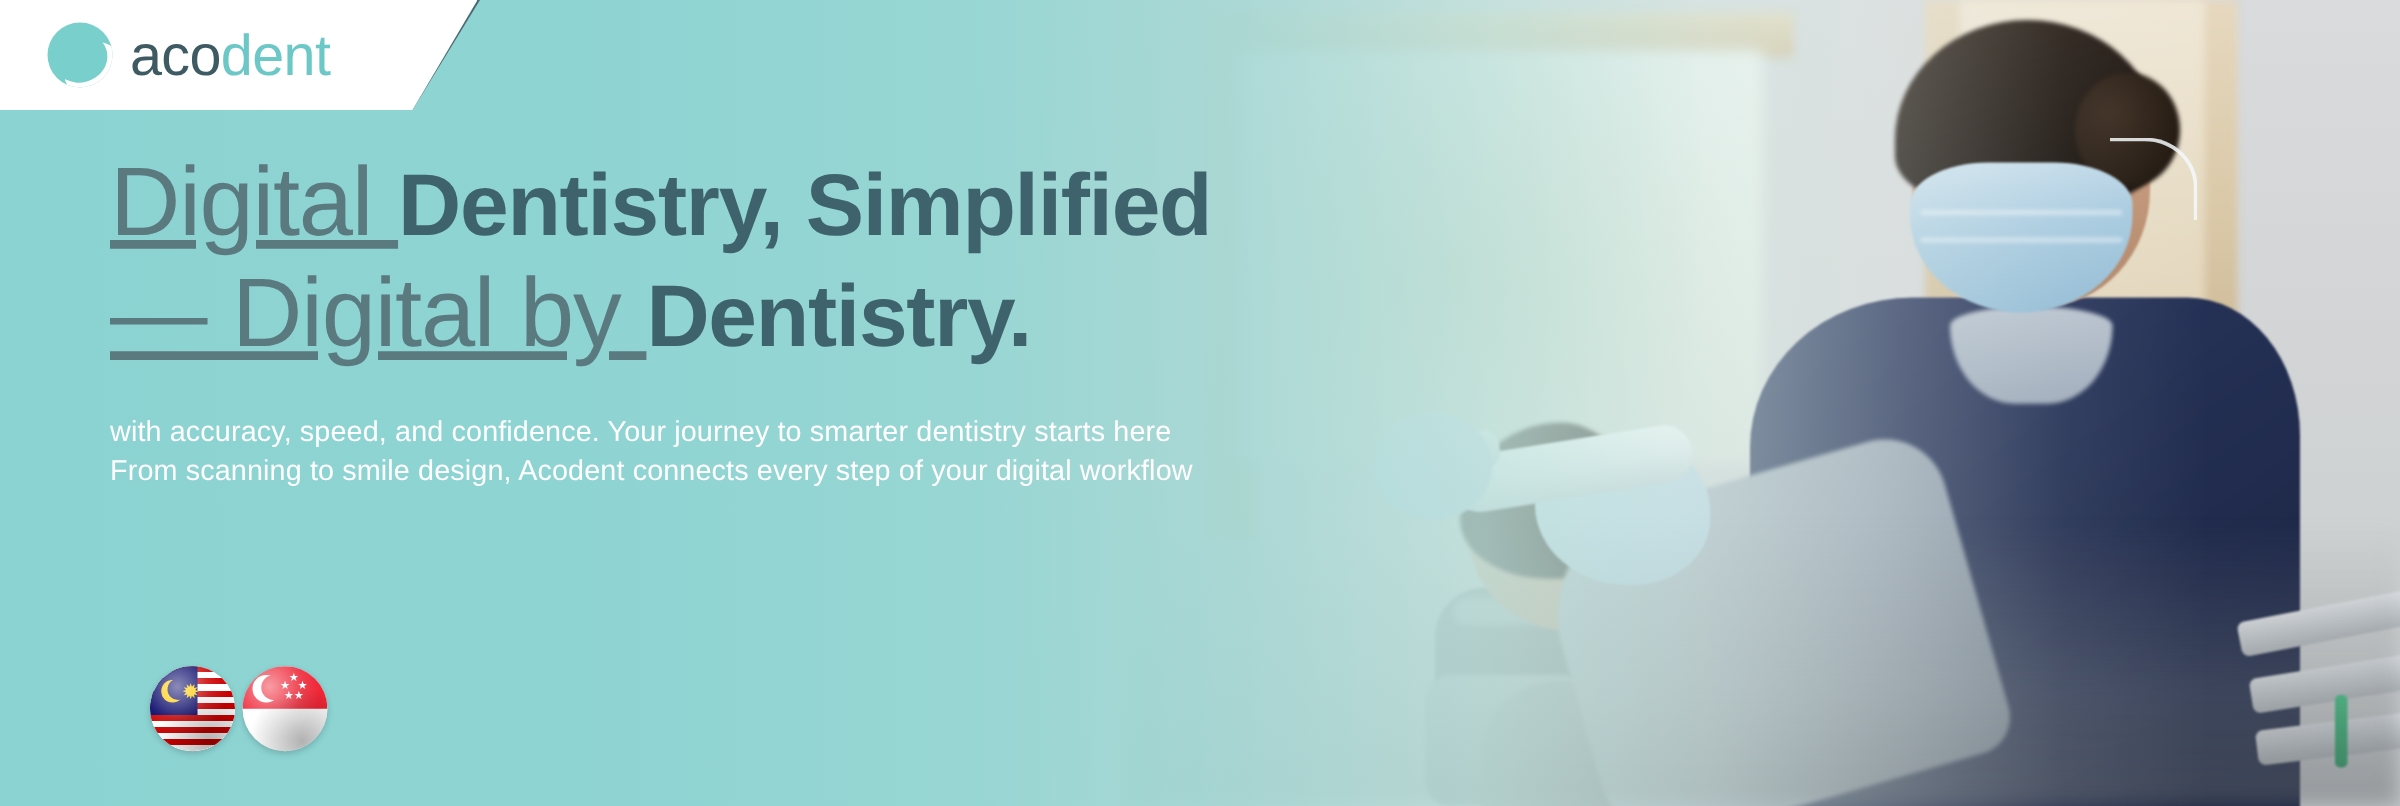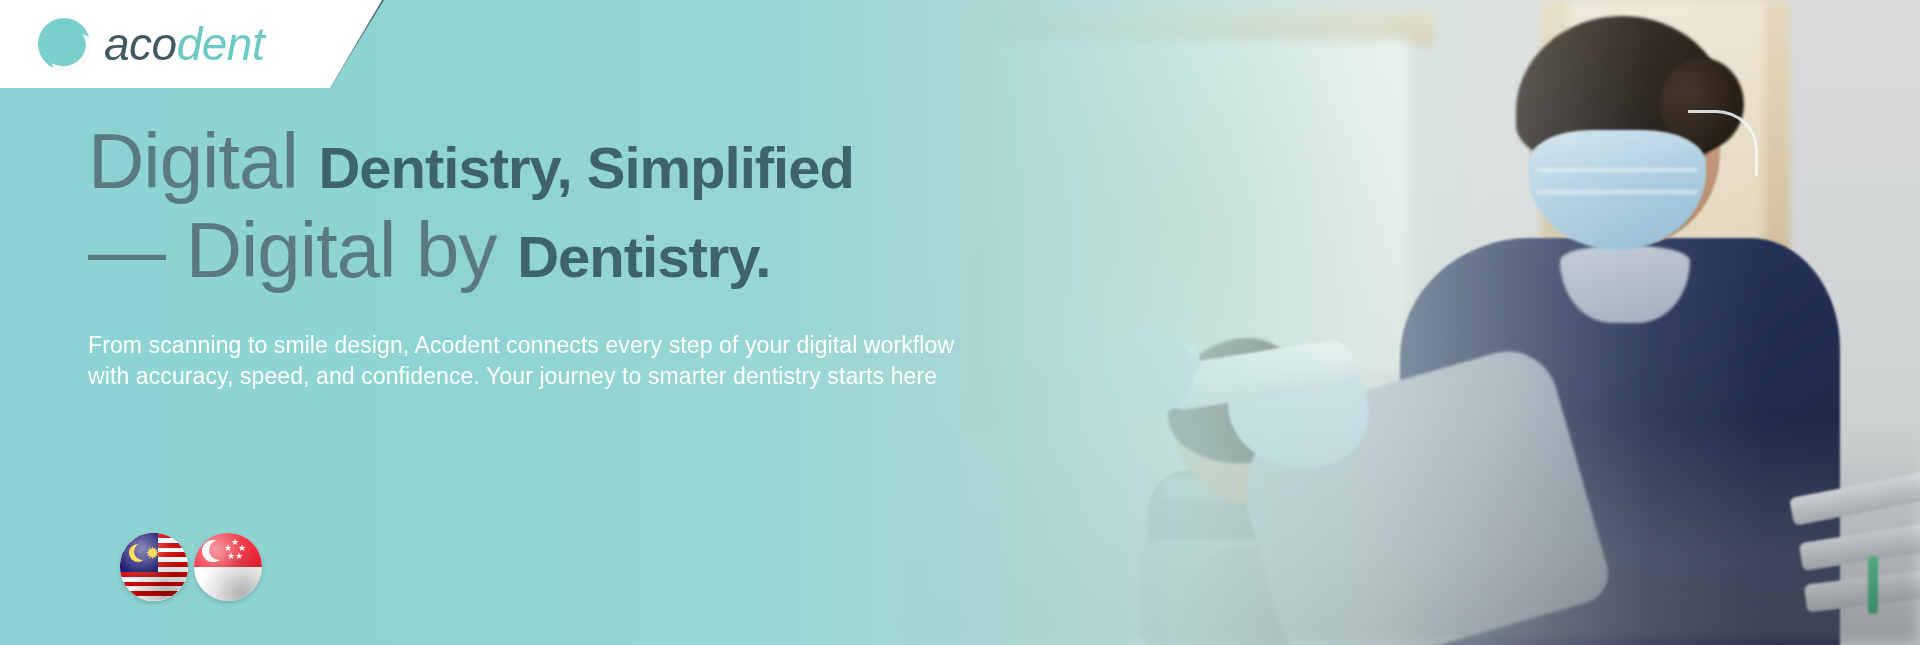--- a/index.html
+++ b/index.html
@@ -228,21 +228,20 @@
   }
   .logo-accent {
     position:absolute; left:300px; top:0;
     width:84px; height:88px;
     background:#4a6a72;
     clip-path:polygon(56px 0, 84px 0, 30px 88px, 2px 88px);
   }
   .logo-inner {
     display:flex; align-items:center; gap:14px;
     margin-left:38px;
-    font-style:italic;
   }
   .logo-mark {
     position:relative;
     width:52px; height:52px;
     border-radius:50%;
     background:#79cfcb;
     overflow:hidden;
     flex:0 0 auto;
   }
   .logo-mark .swoosh {
@@ -277,23 +276,24 @@
     left:88px; top:120px;
     width:1180px;
     line-height:1.06;
     letter-spacing:-1px;
   }
   .headline .hl-line { display:block; white-space:nowrap; }
   .hl-light {
     font-size:78px;
     font-weight:300;
     color:#5b7a80;
+    text-decoration:underline;
   }
   .hl-bold {
-    font-size:58px;
+    font-size:70px;
     font-weight:700;
     color:#3f636d;
   }
   .hl-line-2 { margin-top:6px; }
 
   
   .subcopy {
     position:absolute;
     left:88px; top:330px;
     width:1120px;
@@ -462,22 +462,22 @@
   <h1 class="headline">
     <span class="hl-line hl-line-1">
       <span class="hl-light">Digital </span><span class="hl-bold">Dentistry, Simplified</span>
     </span>
     <span class="hl-line hl-line-2">
       <span class="hl-light">— Digital by </span><span class="hl-bold">Dentistry.</span>
     </span>
   </h1>
 
   <p class="subcopy">
+    <span>with accuracy, speed, and confidence. Your journey to smarter dentistry starts here</span>
     <span>From scanning to smile design, Acodent connects every step of your digital workflow</span>
-    <span>with accuracy, speed, and confidence. Your journey to smarter dentistry starts here</span>
   </p>
 
   <div class="flags">
     <div class="flag flag-my">
       <span class="my-stripes"></span>
       <span class="my-canton"></span>
       <span class="my-crescent"></span>
       <span class="my-crescent-cut"></span>
       <span class="my-star">✹</span>
       <span class="gloss"></span>

